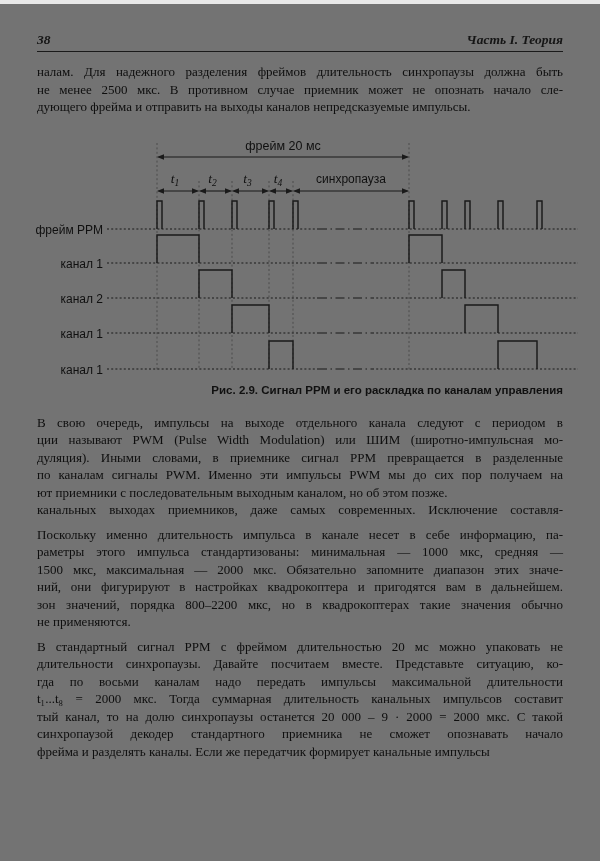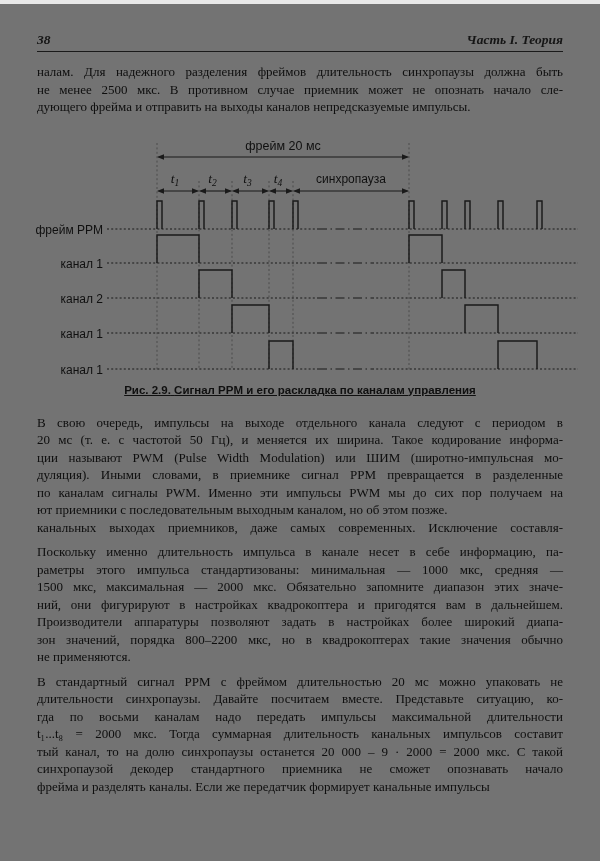--- a/index.html
+++ b/index.html
@@ -30,25 +30,24 @@
     text-align-last:justify;
     white-space:nowrap;
   }
   .line.pl{text-align-last:left;}
   .figure{margin-top:25px;}
   .figure svg{display:block;margin-left:-37px;}
   .flabel{font:12.5px "Liberation Sans","DejaVu Sans",sans-serif;fill:#101010;}
   .tlabel{font:italic 13.5px "Liberation Serif","DejaVu Serif",serif;fill:#101010;}
   .rlabel{font:12px "Liberation Sans","DejaVu Sans",sans-serif;fill:#101010;}
   .caption{
-    text-align:center;
+    text-align:right;
     margin:2px 0 0 0;
     font:700 11.5px/15px "Liberation Sans","DejaVu Sans",sans-serif;
     color:#101010;
-    text-decoration:underline;
   }
   .caption .cap-text{font-weight:700;}
   .p2block{margin-top:16px;}
 </style>
 </head>
 <body>
 
 <div class="page">
   <div class="content">
 
@@ -124,33 +123,31 @@
         </svg>
       <div class="caption">
         <span class="cap-label">Рис. 2.9.</span>
         <span> </span>
         <span class="cap-text">Сигнал PPM и его раскладка по каналам управления</span>
       </div>
     </div>
 
     <div class="para p2block">
         <div class="line">В свою очередь, импульсы на выходе отдельного канала следуют с периодом в</div>
-        <div class="line">20 мс (т. е. с частотой 50 Гц), и меняется их ширина. Такое кодирование информа-</div>
         <div class="line">ции называют PWM (Pulse Width Modulation) или ШИМ (широтно-импульсная мо-</div>
         <div class="line">дуляция). Иными словами, в приемнике сигнал PPM превращается в разделенные</div>
         <div class="line">по каналам сигналы PWM. Именно эти импульсы PWM мы до сих пор получаем на</div>
         <div class="line pl">ют приемники с последовательным выходным каналом, но об этом позже.</div>
         <div class="line">канальных выходах приемников, даже самых современных. Исключение составля-</div>
       </div>
     <div class="para">
         <div class="line">Поскольку именно длительность импульса в канале несет в себе информацию, па-</div>
         <div class="line">раметры этого импульса стандартизованы: минимальная — 1000 мкс, средняя —</div>
         <div class="line">1500 мкс, максимальная — 2000 мкс. Обязательно запомните диапазон этих значе-</div>
         <div class="line">ний, они фигурируют в настройках квадрокоптера и пригодятся вам в дальнейшем.</div>
-        <div class="line">Производители аппаратуры позволяют задать в настройках более широкий диапа-</div>
         <div class="line">зон значений, порядка 800–2200 мкс, но в квадрокоптерах такие значения обычно</div>
         <div class="line pl">не применяются.</div>
       </div>
     <div class="para">
         <div class="line">В стандартный сигнал PPM с фреймом длительностью 20 мс можно упаковать не</div>
         <div class="line">длительности синхропаузы. Давайте посчитаем вместе. Представьте ситуацию, ко-</div>
         <div class="line">гда по восьми каналам надо передать импульсы максимальной длительности</div>
         <div class="line">t₁...t₈ = 2000 мкс. Тогда суммарная длительность канальных импульсов составит</div>
         <div class="line">тый канал, то на долю синхропаузы останется 20 000 – 9 · 2000 = 2000 мкс. С такой</div>
         <div class="line">синхропаузой декодер стандартного приемника не сможет опознавать начало</div>

